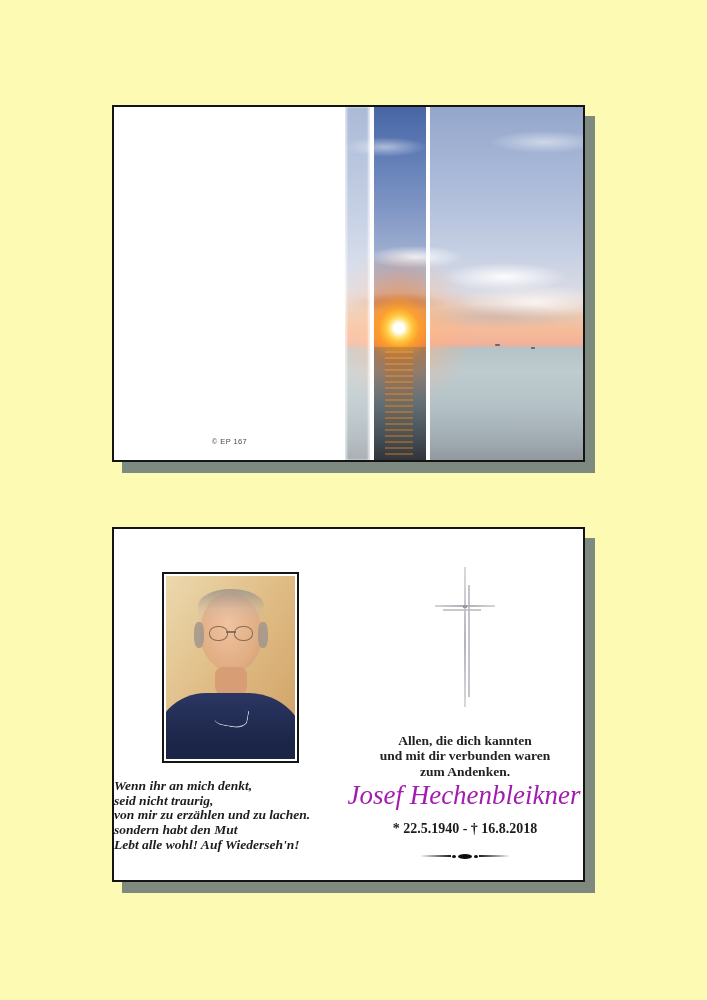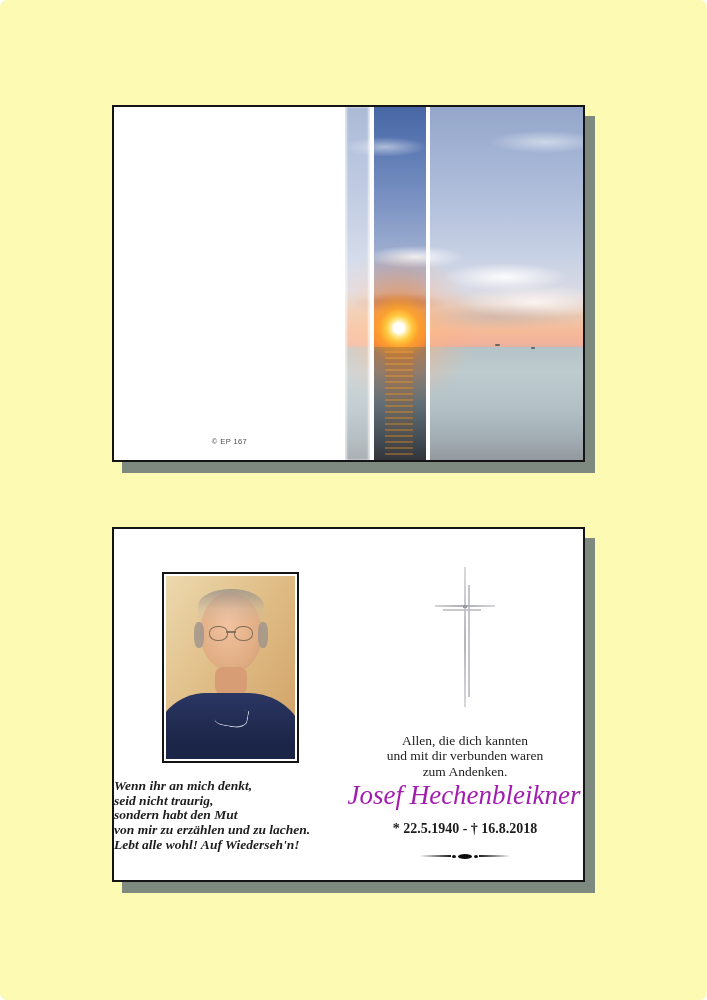--- a/index.html
+++ b/index.html
@@ -1,17 +1,17 @@
 <!DOCTYPE html>
 <html><head>
 <meta charset="utf-8">
 <style>
   html,body{margin:0;padding:0;}
   body{font-family:"Liberation Serif",serif;}
-  .stage{position:relative;width:707px;height:1000px;background:#fcfab3;overflow:hidden;border-radius:7px;}
+  .stage{position:relative;width:707px;height:1000px;background:#fcfab3;overflow:hidden;}
 
   
   .card{position:absolute;left:112px;width:469px;background:#fff;
         border:2px solid #141414;box-shadow:10px 11px 0 0 #7e8980;}
   .card-top{top:105px;height:353px;}
   .card-bottom{top:527px;height:351px;}
 
   
   .scene{position:absolute;top:0;right:0;width:238px;height:100%;overflow:hidden;
     background:
@@ -85,21 +85,21 @@
   .cross{position:absolute;left:50%;margin-left:-30px;top:38px;width:60px;height:140px;}
   .cross .v1{position:absolute;left:29px;top:0;width:2px;height:140px;
     background:linear-gradient(to bottom,#dadadd,#b4b4bc 55%,#d8d8dc);}
   .cross .v2{position:absolute;left:33px;top:18px;width:2px;height:112px;background:rgba(186,186,194,0.85);}
   .cross .h1{position:absolute;left:0;top:38px;width:60px;height:2px;
     background:linear-gradient(to right,#d4d4d8,#acacb6 50%,#d6d6da);}
   .cross .h2{position:absolute;left:8px;top:42px;width:38px;height:1.5px;background:rgba(190,190,198,0.85);}
   .cross .node{position:absolute;left:28px;top:38px;width:4px;height:3px;background:#9a9aa2;}
 
   .dedication{position:absolute;left:0;top:204px;width:100%;
-    font-size:13.5px;line-height:15.3px;color:#222222;font-weight:400;}
+    font-size:13.5px;line-height:15.3px;color:#222222;font-weight:700;}
   .deceased-name{position:absolute;left:-15px;top:251px;width:250px;
     font-style:italic;font-size:27px;color:#a21caf;white-space:nowrap;}
   .deceased-dates{position:absolute;left:0;top:292px;width:100%;
     font-size:14px;font-weight:600;color:#1c1c1c;}
   .ornament{position:absolute;left:50%;margin-left:-44px;top:323px;width:88px;height:8px;
     display:flex;align-items:center;justify-content:center;}
   .orn-wing{width:32px;height:2px;}
   .orn-wing.wl{background:linear-gradient(to left,#1a1a1a,rgba(26,26,26,0.05));}
   .orn-wing.wr{background:linear-gradient(to right,#1a1a1a,rgba(26,26,26,0.05));}
   .orn-dot{width:4px;height:3px;border-radius:50%;background:#111;margin:0 1px;}
@@ -140,22 +140,22 @@
         <div class="man-smile"></div>
         <div class="man-neck"></div>
         <div class="man-shirt"></div>
         <div class="man-chain"></div>
       </div>
     </div>
 
     <div class="poem">
       <div>Wenn ihr an mich denkt,</div>
       <div>seid nicht traurig,</div>
+      <div>von mir zu erzählen und zu lachen.</div>
       <div>sondern habt den Mut</div>
-      <div>von mir zu erzählen und zu lachen.</div>
       <div>Lebt alle wohl! Auf Wiederseh'n!</div>
     </div>
 
     <div class="right-col">
       <div class="cross">
         <div class="v1"></div>
         <div class="v2"></div>
         <div class="h1"></div>
         <div class="h2"></div>
         <div class="node"></div>

